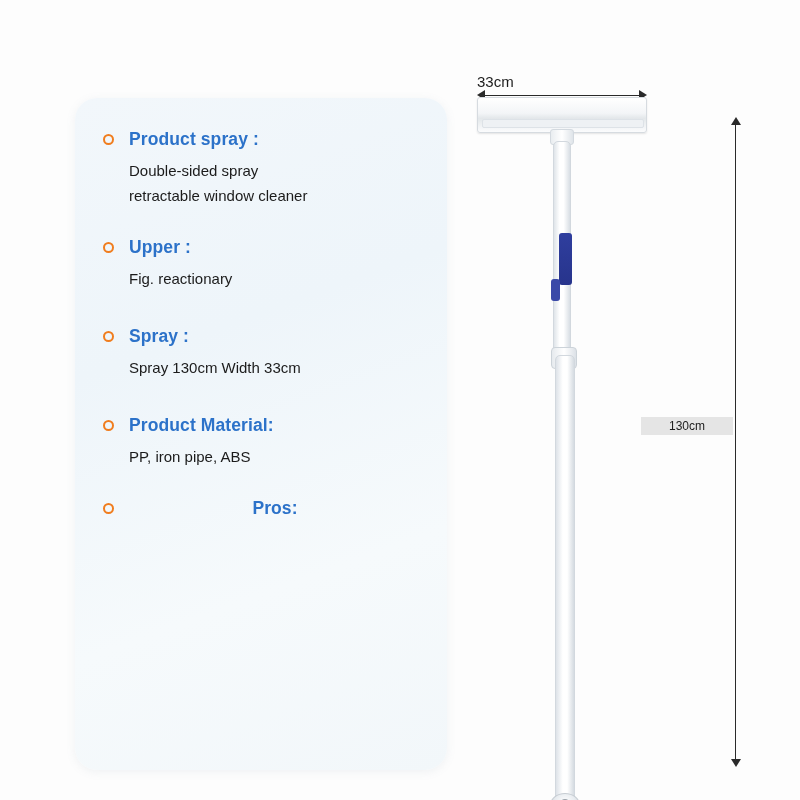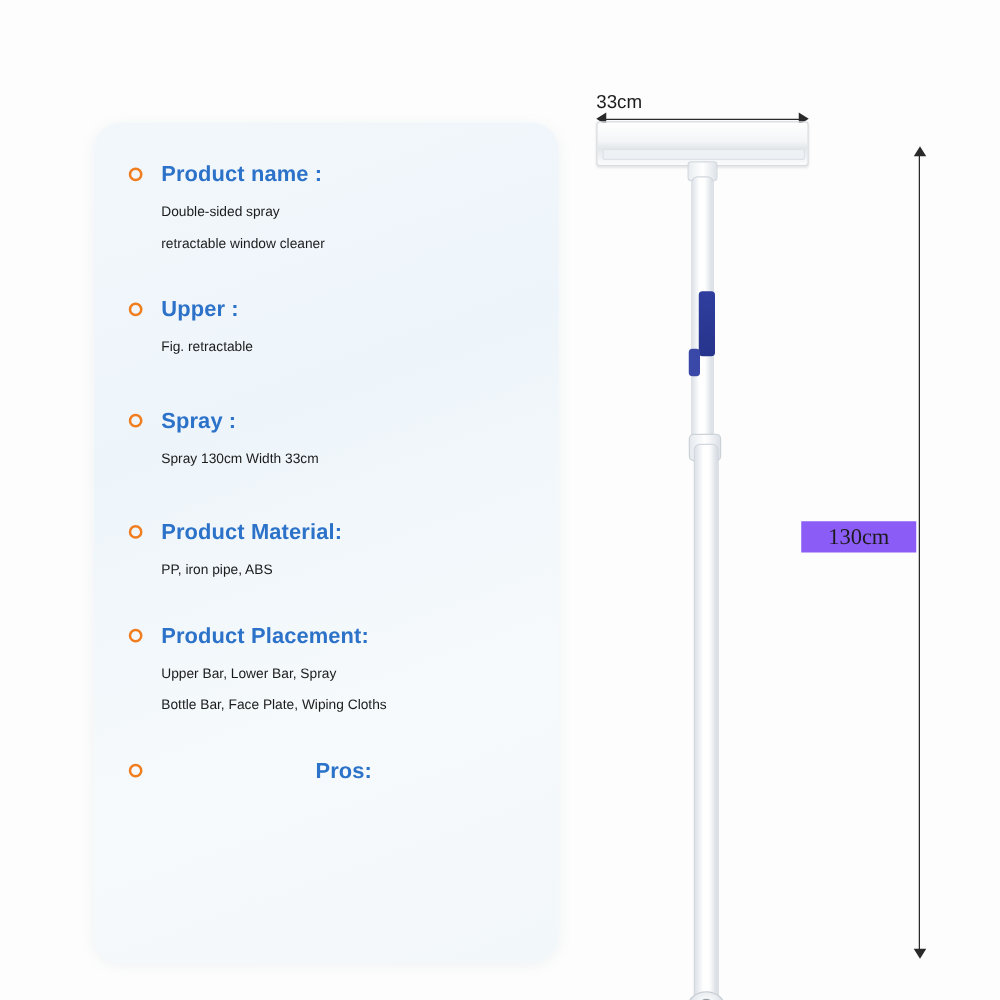--- a/index.html
+++ b/index.html
@@ -60,21 +60,21 @@
     color: #2c72c9;
     font-size: 17.5px;
     font-weight: bold;
     line-height: 22px;
     margin: 0 0 8px 0;
     letter-spacing: 0.1px;
   }
 
   .spec-value {
     color: #1b1b1b;
-    font-size: 11px;
+    font-size: 15px;
     line-height: 25px;
     margin: 0;
     font-weight: 500;
   }
 
   
   .gap-lg { margin-bottom: 34px; }
   .gap-md { margin-bottom: 28px; }
 
   
@@ -158,25 +158,24 @@
   .dim-height .arrow-b {
     bottom: 0;
     border-top: 8px solid #2a2a2a;
   }
   .dim-height .label {
     position: absolute;
     left: -46px;
     top: 300px;
     width: 92px;
     text-align: center;
-    font-size: 18px;
+    font-size: 12px;
     color: #1c1c1c;
-    background: #8b5cf6;
+    background: #e5e5e5;
     padding: 2px 0;
-    font-family: Liberation Serif, serif;
   }
 
   
   .head {
     position: absolute;
     left: 22px;
     top: 42px;
     width: 168px;
     height: 34px;
     background: linear-gradient(180deg,#ffffff 0%, #f3f5f7 45%, #e3e7ea 60%, #fbfcfd 100%);
@@ -281,49 +280,43 @@
 </style>
 </head>
 <body>
 
 <div id="stage">
 
   <div class="spec-card">
 
     <div class="spec-item gap-md">
       <span class="bullet"></span>
-      <p class="spec-label">Product name :</p>
+      <p class="spec-label">Product spray :</p>
       <p class="spec-value" style="white-space:pre-line">Double-sided spray
 retractable window cleaner</p>
     </div>
 
     <div class="spec-item gap-lg">
       <span class="bullet"></span>
       <p class="spec-label">Upper :</p>
-      <p class="spec-value" style="white-space:pre-line">Fig. retractable</p>
+      <p class="spec-value" style="white-space:pre-line">Fig. reactionary</p>
     </div>
 
     <div class="spec-item gap-lg">
       <span class="bullet"></span>
       <p class="spec-label">Spray :</p>
       <p class="spec-value" style="white-space:pre-line">Spray 130cm Width 33cm</p>
     </div>
 
     <div class="spec-item gap-md">
       <span class="bullet"></span>
       <p class="spec-label">Product Material:</p>
       <p class="spec-value" style="white-space:pre-line">PP, iron pipe, ABS</p>
     </div>
 
-    <div class="spec-item gap-md">
-      <span class="bullet"></span>
-      <p class="spec-label">Product Placement:</p>
-      <p class="spec-value" style="white-space:pre-line">Upper Bar, Lower Bar, Spray
-Bottle Bar, Face Plate, Wiping Cloths</p>
-    </div>
 
     <div class="spec-item">
       <span class="bullet"></span>
       <p class="spec-label">Pros:</p>
     </div>
 
   </div>
 
   <div class="product-area">
 

